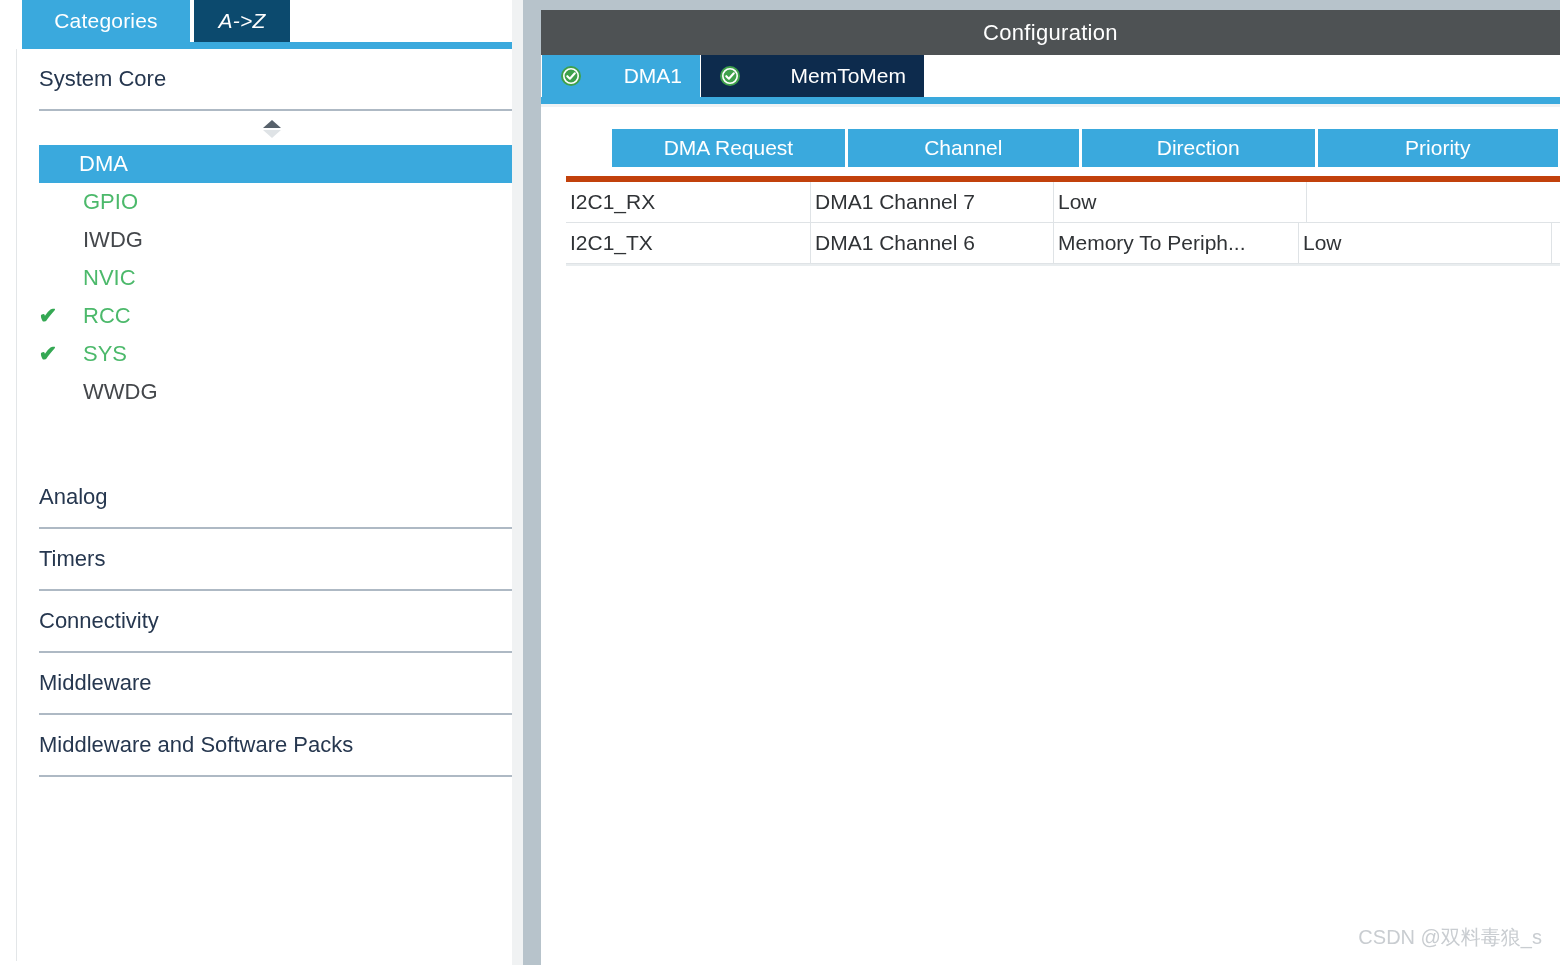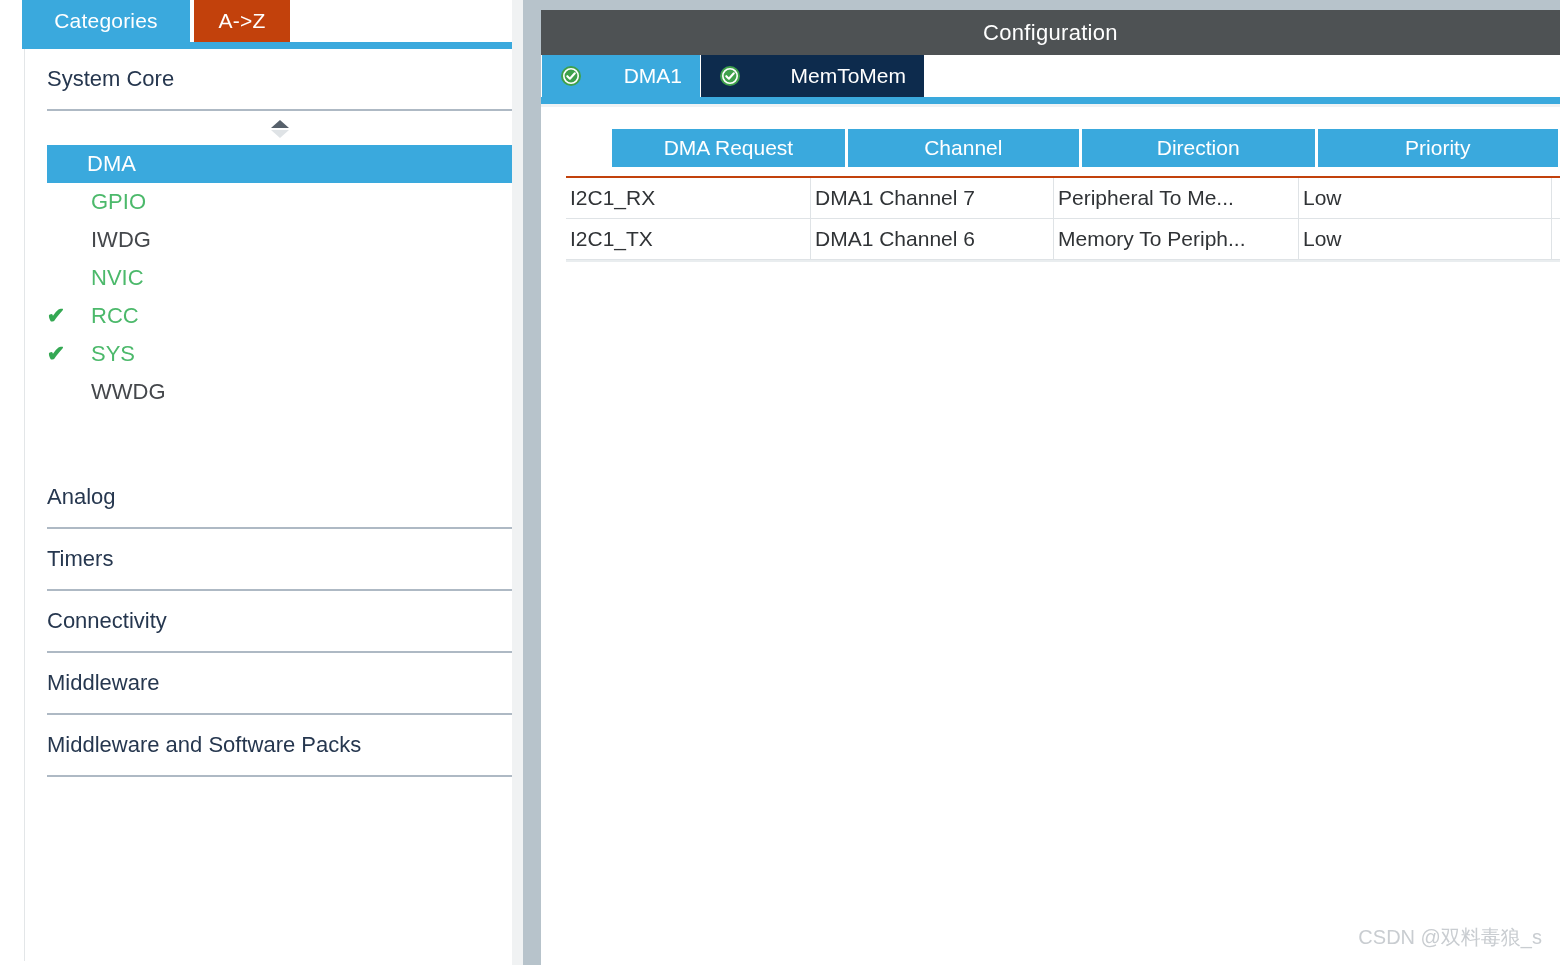--- a/index.html
+++ b/index.html
@@ -44,36 +44,36 @@
     align-items: center;
     justify-content: center;
     font-size: 21px;
     letter-spacing: .2px;
     color: #ffffff;
     box-sizing: border-box;
     cursor: pointer;
     user-select: none;
   }
   .ltab.active { background: #3aa9dd; }
-  .ltab.inactive { background: #c2410c; }
+  .ltab.inactive { background: #0c4a6e; font-style: italic; }
 
   #tab-categories { left: 22px; width: 168px; }
   #tab-az { left: 194px; width: 96px; }
 
   #left-tabs-underline {
     position: absolute;
     left: 22px; top: 42px;
     width: 490px; height: 7px;
     background: #3aa9dd;
   }
 
   
   #left-body {
     position: absolute;
-    left: 24px; top: 49px;
+    left: 16px; top: 49px;
     width: 565px;
     height: 912px;
     background: #ffffff;
     border-left: 1px solid #e3e6e8;
     box-sizing: border-box;
   }
 
   
   .group-head {
     position: relative;
@@ -308,21 +308,21 @@
     color: #303336;
     display: flex;
     align-items: center;
     padding-left: 4px;
     box-sizing: border-box;
     border-right: 1px solid #dfe3e6;
     white-space: nowrap;
     overflow: hidden;
   }
   .trow .td.last { border-right: 1px solid #dfe3e6; }
-  #dma-body { border-top: 2px solid #c2410c; }
+  #dma-body { border-top: 6px solid #c2410c; }
   #dma-body-bottomline {
     height: 2px;
     background: #e9edef;
   }
 
   
   #watermark {
     position: absolute;
     right: 18px;
     bottom: 14px;
@@ -496,21 +496,20 @@
           <div class="th col-3">Priority</div>
         </div>
 
         <div id="dma-head-spacer"></div>
 
         <div id="dma-body">
 
           <div class="trow">
             <div class="td col-0">I2C1_RX</div>
             <div class="td col-1">DMA1 Channel 7</div>
-            <div class="td col-2">Peripheral To Me...</div>
             <div class="td col-3 last">Low</div>
           </div>
 
           <div class="trow">
             <div class="td col-0">I2C1_TX</div>
             <div class="td col-1">DMA1 Channel 6</div>
             <div class="td col-2">Memory To Periph...</div>
             <div class="td col-3 last">Low</div>
           </div>
 

